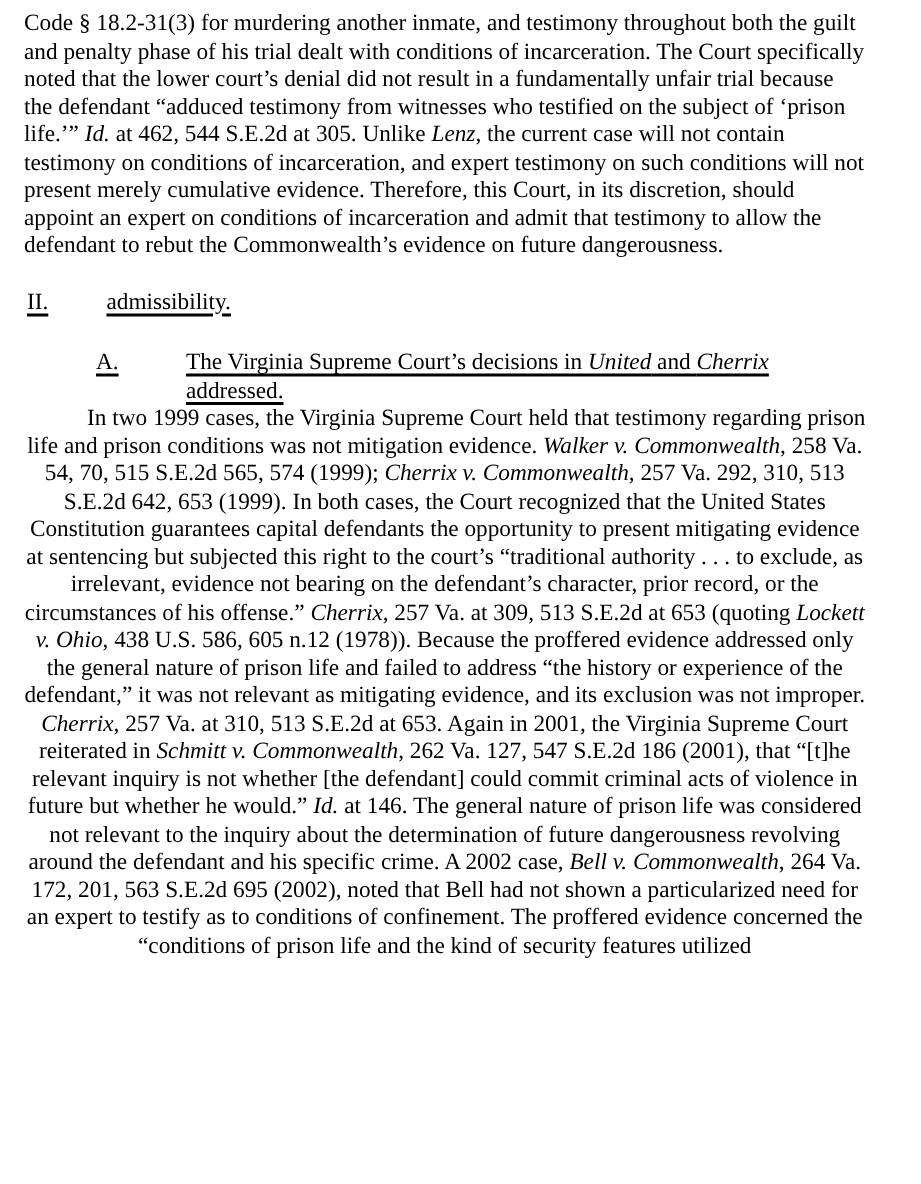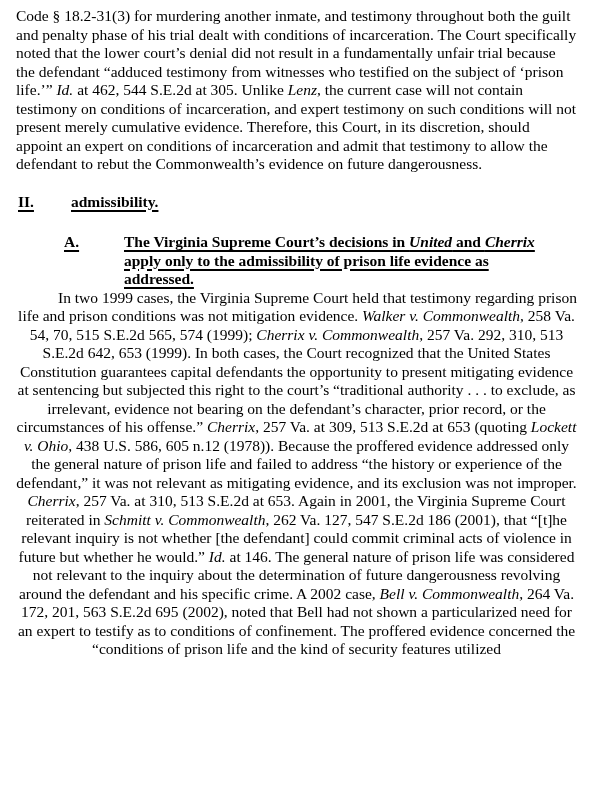--- a/index.html
+++ b/index.html
@@ -24,21 +24,21 @@
   p.body-par {
     margin: 0;
   }
   p.body-par.first-indent {
     text-indent: 42px;
     text-align: center;
   }
   .it { font-style: italic; }
   .heading {
     display: flex;
-    font-weight: bold;
+    font-weight: normal;
   }
   .heading .h-num {
     flex: 0 0 auto;
     text-decoration: underline;
     text-decoration-thickness: 1.5px;
     text-underline-offset: 2.5px;
   }
   .heading .h-body {
     flex: 1 1 auto;
   }
@@ -72,20 +72,19 @@
     <span class="h-num">II.</span>
     <span class="h-body">
         <div class="h-line"><span>admissibility.</span></div>
       </span>
   </div>
 
   <div class="heading heading-a">
     <span class="h-num">A.</span>
     <span class="h-body">
         <div class="h-line"><span>The Virginia Supreme Court’s decisions in </span><span class="it">United</span><span> and </span><span class="it">Cherrix</span></div>
-        <div class="h-line"><span>apply only to the admissibility of prison life evidence as</span></div>
         <div class="h-line"><span>addressed.</span></div>
       </span>
   </div>
 
   <p class="body-par first-indent case-par"><span>In two 1999 cases, the Virginia Supreme Court held that testimony regarding prison life and prison conditions was not mitigation evidence. </span><span class="it">Walker v. Commonwealth</span><span>, 258 Va. 54, 70, 515 S.E.2d 565, 574 (1999); </span><span class="it">Cherrix v. Commonwealth</span><span>, 257 Va. 292, 310, 513 S.E.2d 642, 653 (1999). In both cases, the Court recognized that the United States Constitution guarantees capital defendants the opportunity to present mitigating evidence at sentencing but subjected this right to the court’s “traditional authority . . . to exclude, as irrelevant, evidence not bearing on the defendant’s character, prior record, or the circumstances of his offense.” </span><span class="it">Cherrix</span><span>, 257 Va. at 309, 513 S.E.2d at 653 (quoting </span><span class="it">Lockett v. Ohio</span><span>, 438 U.S. 586, 605 n.12 (1978)). Because the proffered evidence addressed only the general nature of prison life and failed to address “the history or experience of the defendant,” it was not relevant as mitigating evidence, and its exclusion was not improper. </span><span class="it">Cherrix</span><span>, 257 Va. at 310, 513 S.E.2d at 653. Again in 2001, the Virginia Supreme Court reiterated in </span><span class="it">Schmitt v. Commonwealth</span><span>, 262 Va. 127, 547 S.E.2d 186 (2001), that “[t]he relevant inquiry is not whether [the defendant] could commit criminal acts of violence in future but whether he would.” </span><span class="it">Id.</span><span> at 146. The general nature of prison life was considered not relevant to the inquiry about the determination of future dangerousness revolving around the defendant and his specific crime. A 2002 case, </span><span class="it">Bell v. Commonwealth</span><span>, 264 Va. 172, 201, 563 S.E.2d 695 (2002), noted that Bell had not shown a particularized need for an expert to testify as to conditions of confinement. The proffered evidence concerned the “conditions of prison life and the kind of security features utilized</span></p>
 
 </div>
 
 </body></html>

